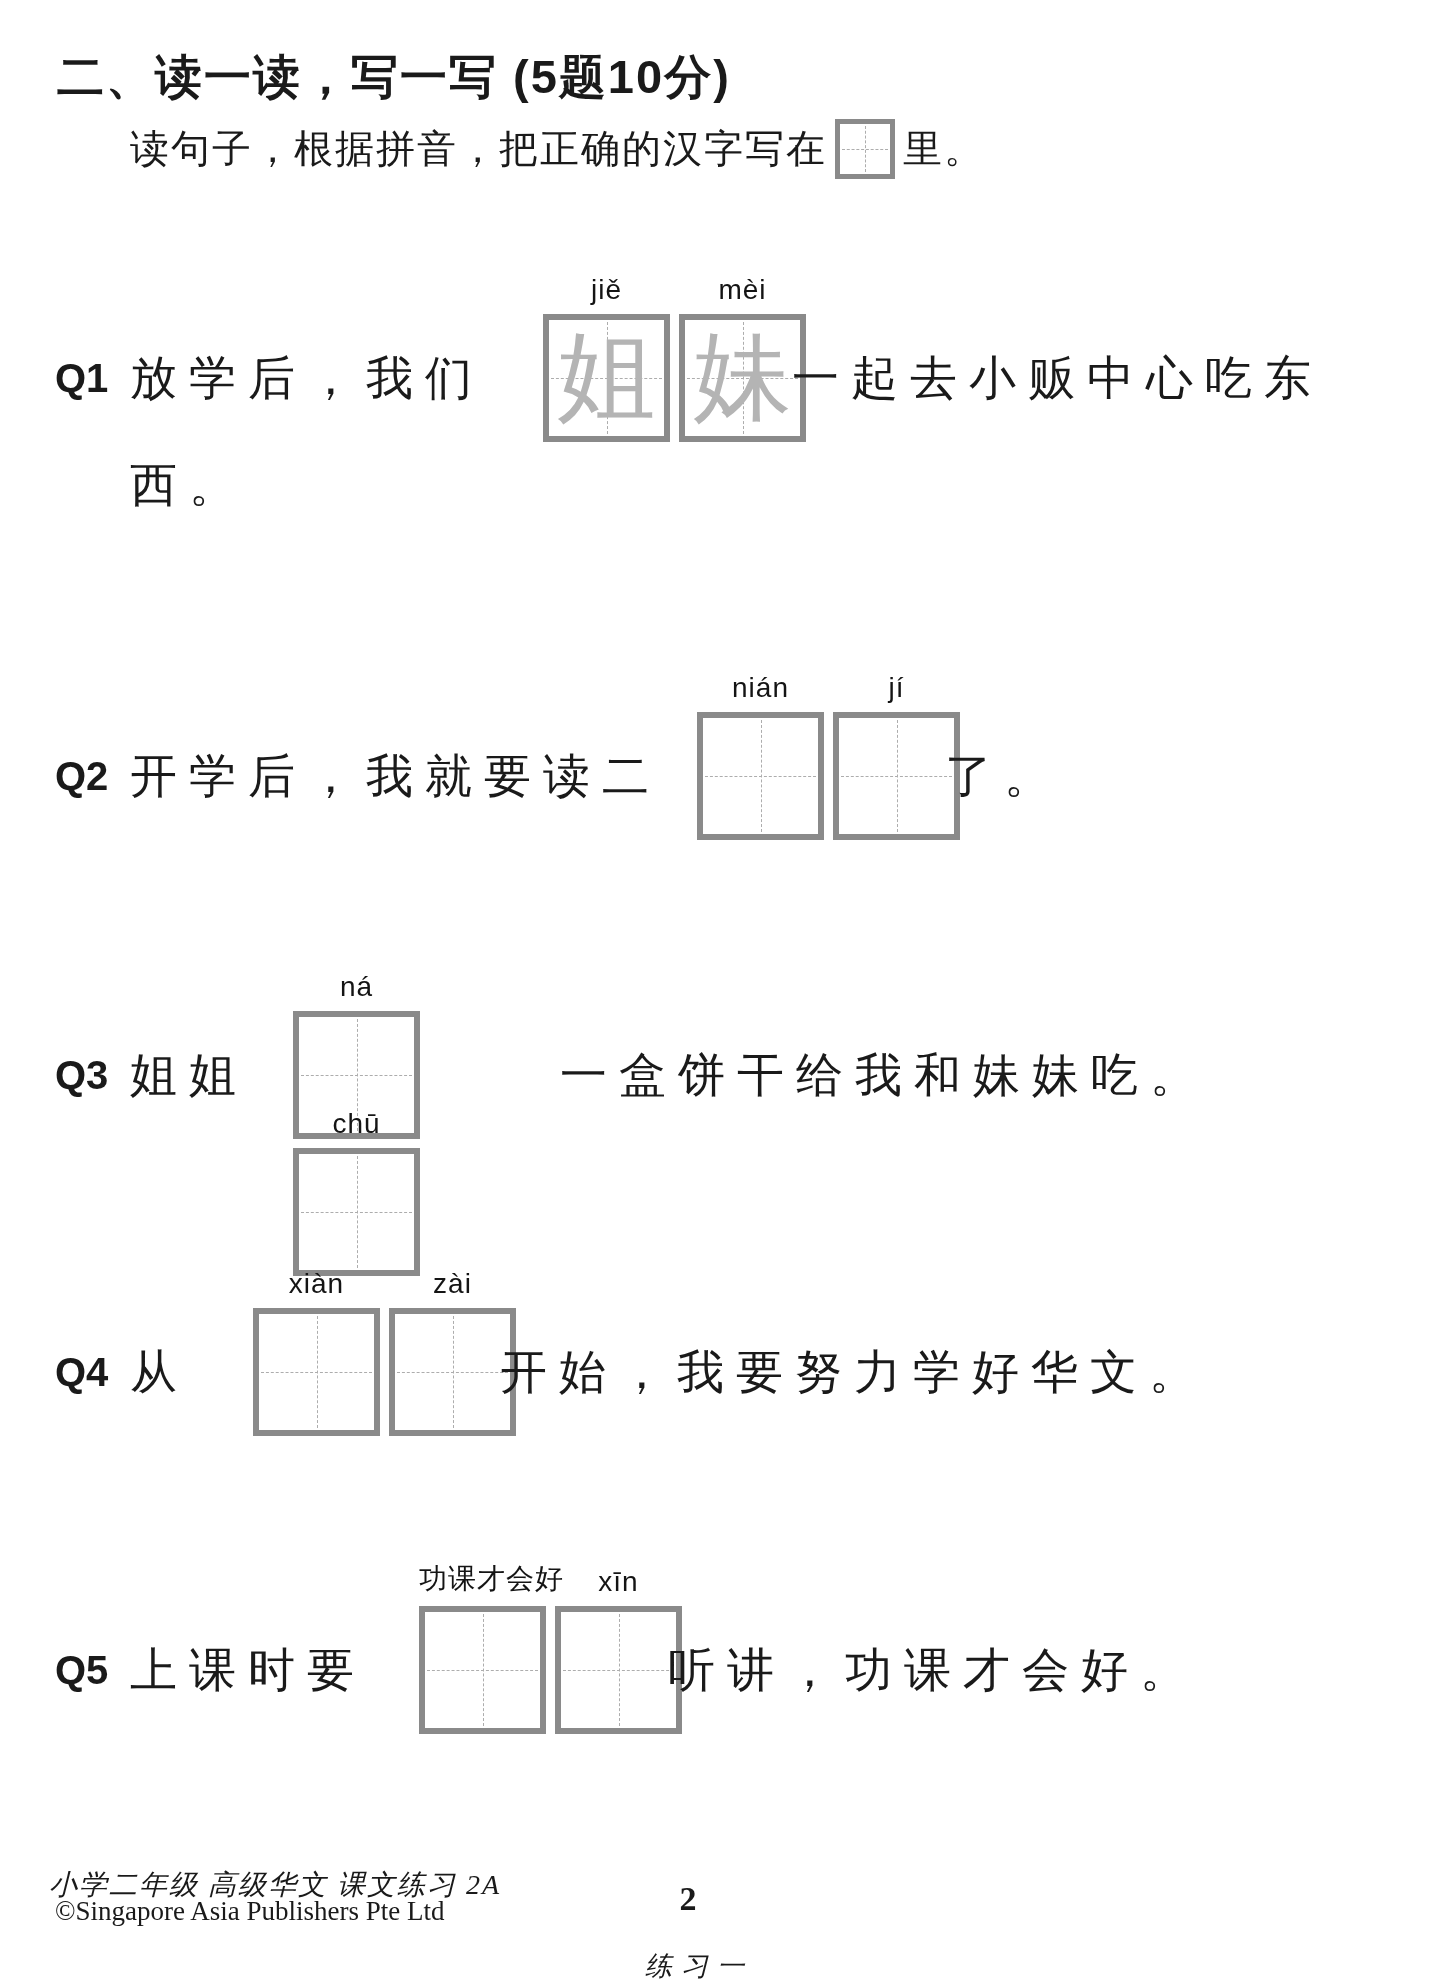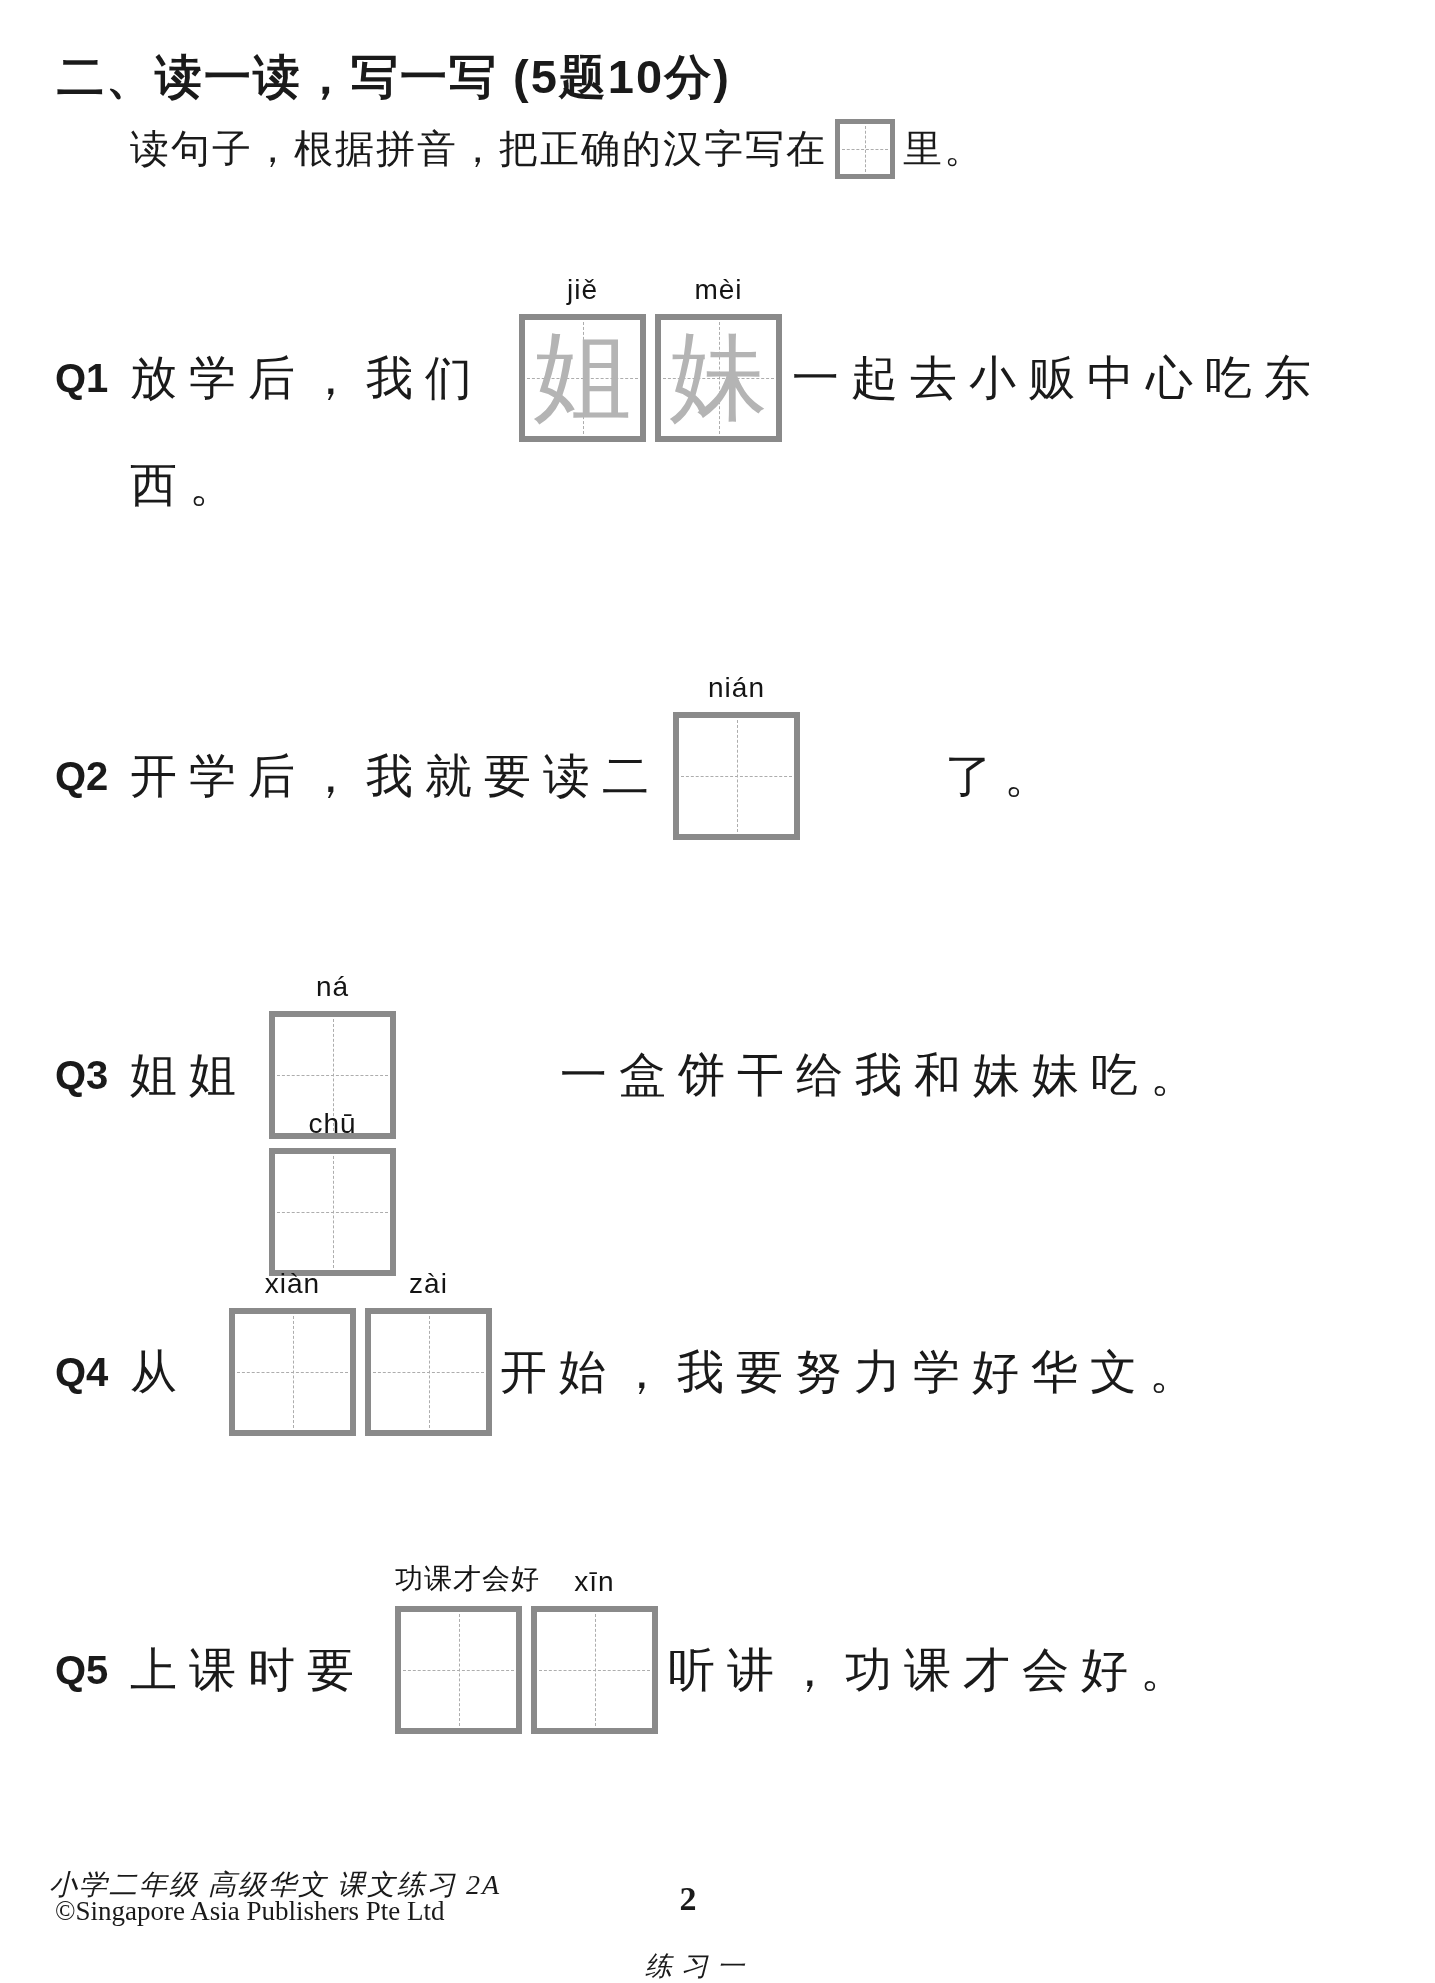--- a/index.html
+++ b/index.html
@@ -100,20 +100,21 @@
     top: 140px;
     font-size: 47px;
     letter-spacing: 12px;
     white-space: nowrap;
   }
   .boxes {
     position: absolute;
     top: 0;
     display: flex;
     gap: 9px;
+    margin-left: 24px;
   }
   .wbox-wrap { position: relative; }
   .pinyin {
     position: absolute;
     bottom: calc(100% + 8px);
     left: 0;
     width: 100%;
     text-align: center;
     font-family: "Liberation Sans", sans-serif;
     font-size: 28px;
@@ -239,20 +240,28 @@
     <span class="q-pre">开学后，我就要读二</span>
     <div class="boxes">
       <div class="wbox-wrap">
         <span class="pinyin">nián</span>
         <div class="wbox">
           <span class="guide-v"></span>
           <span class="guide-h"></span>
           <span class="answer"></span>
         </div>
       </div>
+      <div class="wbox-wrap">
+        <span class="pinyin">jí</span>
+        <div class="wbox">
+          <span class="guide-v"></span>
+          <span class="guide-h"></span>
+          <span class="answer"></span>
+        </div>
+      </div>
     </div>
     <span class="q-post">了。</span>
   </div>
 
   <div class="q-row q3">
     <span class="q-label">Q3</span>
     <span class="q-pre">姐姐</span>
     <div class="boxes">
       <div class="wbox-wrap">
         <span class="pinyin">ná</span>

